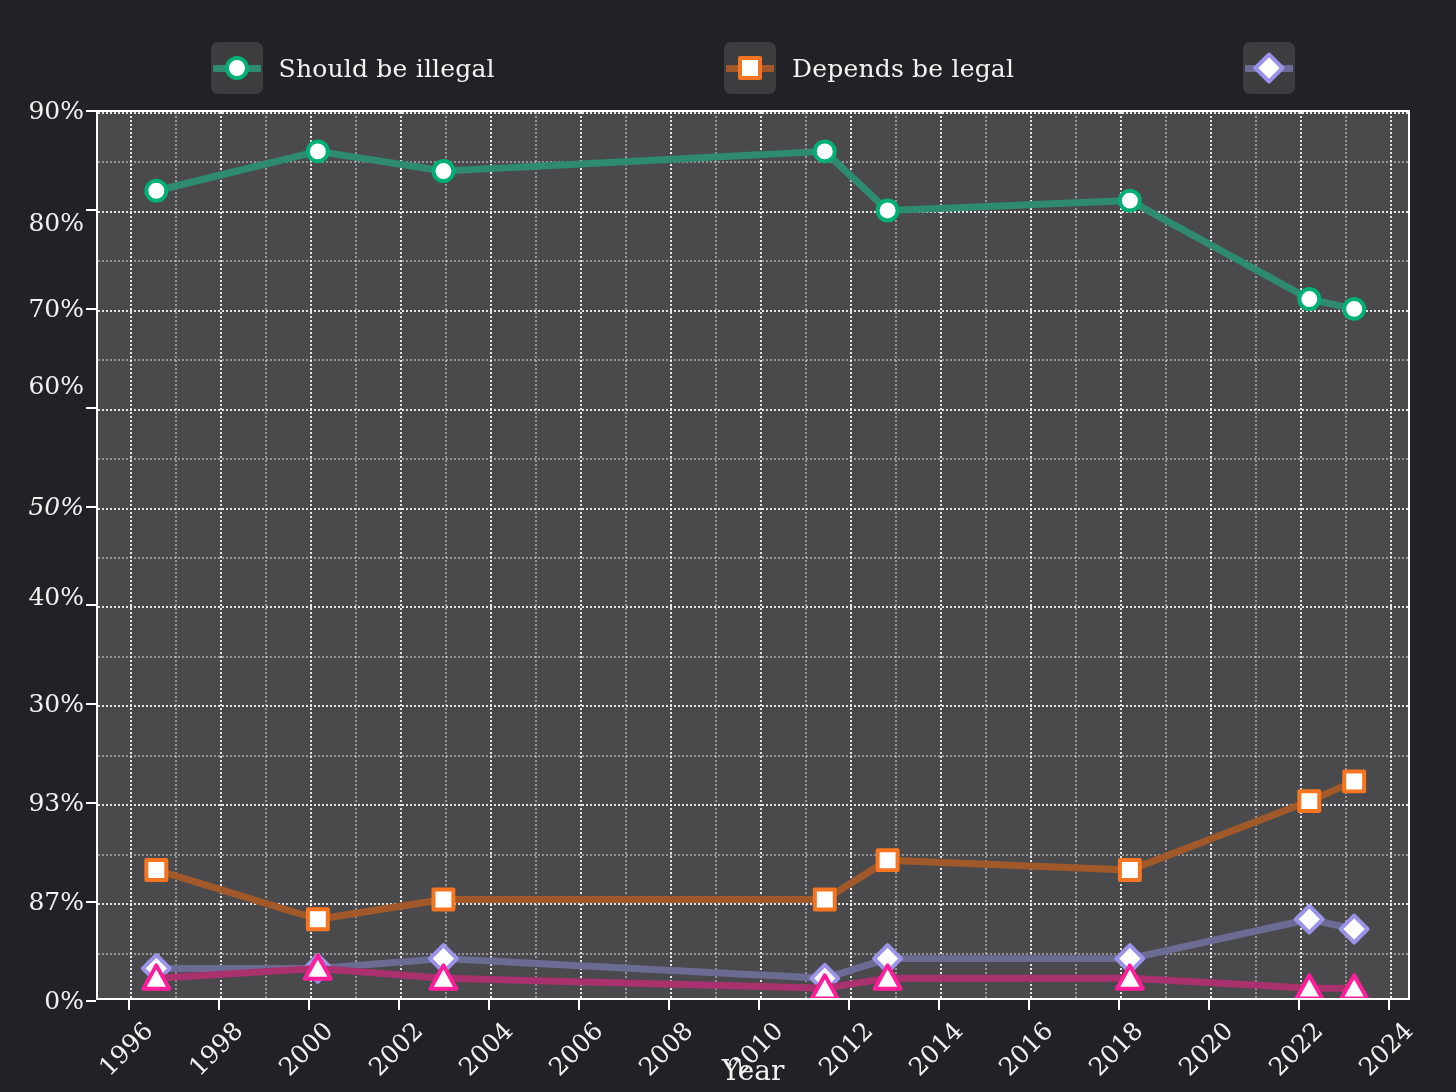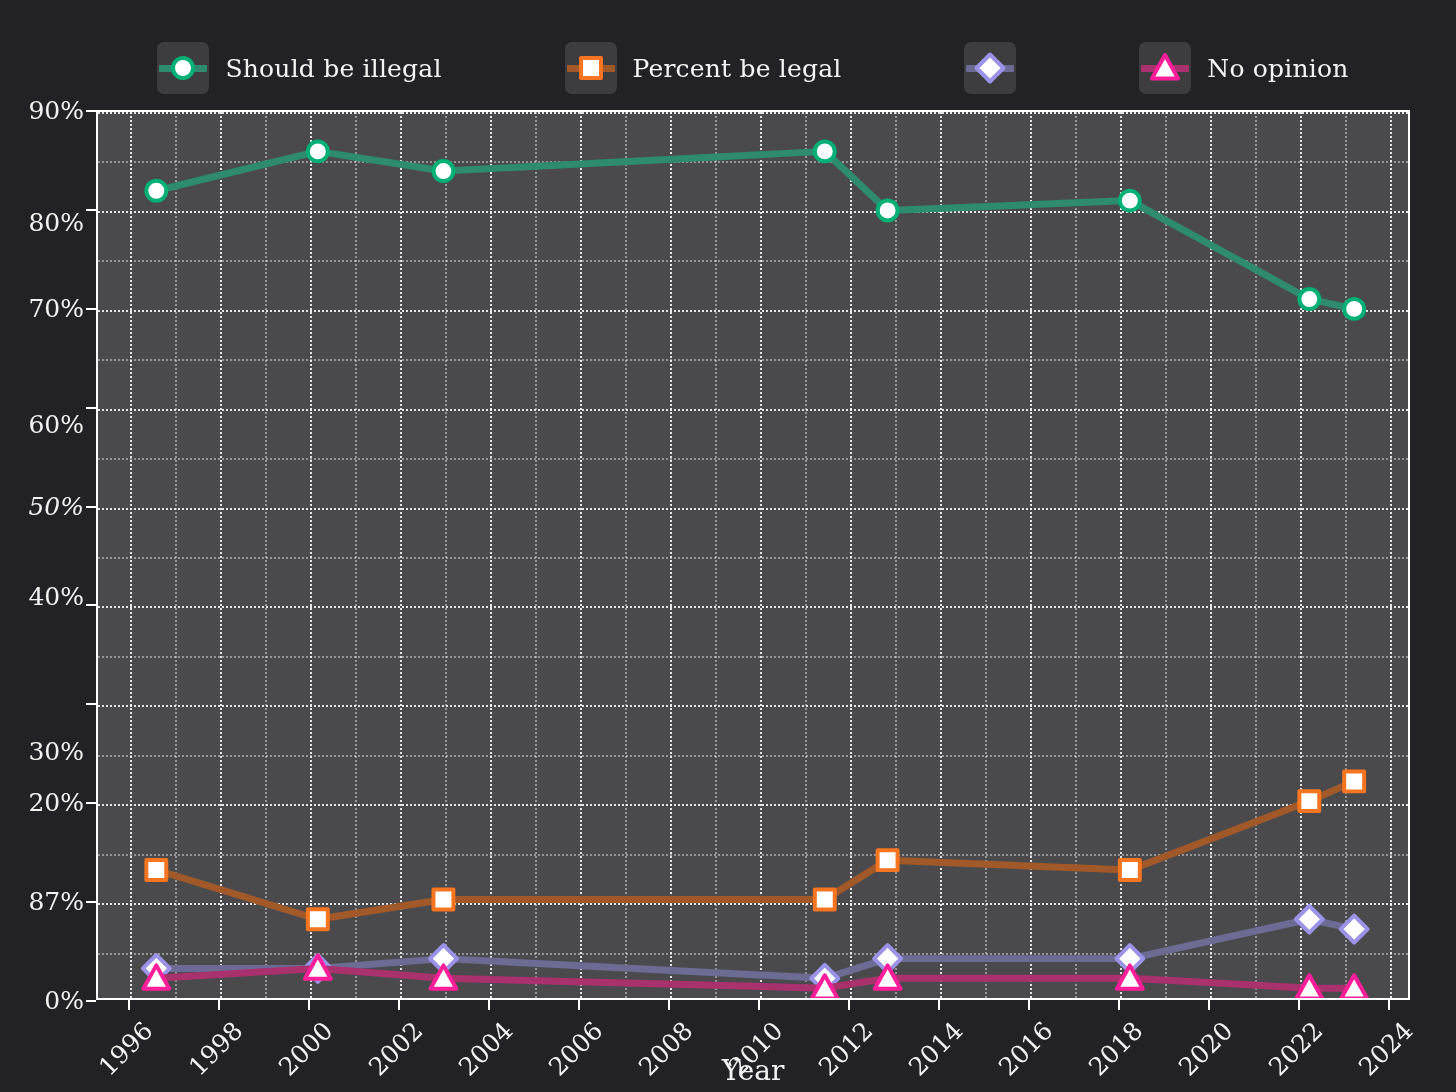--- a/index.html
+++ b/index.html
@@ -172,58 +172,49 @@
         </div>
         <span class="legend-label">Should be illegal</span>
       </div>
       <div class="legend-entry">
         <div class="legend-swatch">
           <div class="lg-line" style="background: rgb(161, 89, 42);"></div>
           <svg width="52" height="52" viewBox="0 0 52 52" style="position: absolute; left: 0px; top: 0px;">
             <path d="M 16 16 H 36 V 36 H 16 Z" fill="#ffffff" stroke="#f57520" stroke-width="4" stroke-linejoin="round"></path>
           </svg>
         </div>
-        <span class="legend-label">Percent be legal</span>
+        <span class="legend-label">Depends be legal</span>
       </div>
       <div class="legend-entry">
         <div class="legend-swatch">
           <div class="lg-line" style="background: rgb(107, 107, 148);"></div>
           <svg width="52" height="52" viewBox="0 0 52 52" style="position: absolute; left: 0px; top: 0px;">
             <path d="M 26 12.5 L 39.5 26 L 26 39.5 L 12.5 26 Z" fill="#ffffff" stroke="#9a93e8" stroke-width="4" stroke-linejoin="round"></path>
           </svg>
         </div>
       </div>
-      <div class="legend-entry">
-        <div class="legend-swatch">
-          <div class="lg-line" style="background: rgb(168, 49, 110);"></div>
-          <svg width="52" height="52" viewBox="0 0 52 52" style="position: absolute; left: 0px; top: 0px;">
-            <path d="M 26 13 L 39 36.4 L 13 36.4 Z" fill="#ffffff" stroke="#ff1e9a" stroke-width="4" stroke-linejoin="round"></path>
-          </svg>
-        </div>
-        <span class="legend-label">No opinion</span>
-      </div>
     </div>
 
   <div id="ylabel">Percent of respondents</div>
   <div id="xlabel">Year</div>
 
   <div id="ticks-layer">
       <div class="ytick" style="top: 1000px;">0%</div>
       <div class="ytick-mark" style="top: 1000px;"></div>
       <div class="ytick" style="top: 901.111px;">87%</div>
       <div class="ytick-mark" style="top: 901.111px;"></div>
-      <div class="ytick" style="top: 802.222px;">20%</div>
+      <div class="ytick" style="top: 802.222px;">93%</div>
       <div class="ytick-mark" style="top: 802.222px;"></div>
-      <div class="ytick" style="top: 703.333px; margin-top: 48px;">30%</div>
+      <div class="ytick" style="top: 703.333px;">30%</div>
       <div class="ytick-mark" style="top: 703.333px;"></div>
       <div class="ytick" style="top: 596px;">40%</div>
       <div class="ytick-mark" style="top: 604.444px;"></div>
       <div class="ytick" style="top: 505.556px; font-style: italic;">50%</div>
       <div class="ytick-mark" style="top: 505.556px;"></div>
-      <div class="ytick" style="top: 424px;">60%</div>
+      <div class="ytick" style="top: 385px;">60%</div>
       <div class="ytick-mark" style="top: 406.667px;"></div>
       <div class="ytick" style="top: 307.778px; margin-left: 16px;">70%</div>
       <div class="ytick-mark" style="top: 307.778px;"></div>
       <div class="ytick" style="top: 222px;">80%</div>
       <div class="ytick-mark" style="top: 208.889px;"></div>
       <div class="ytick" style="top: 110px;">90%</div>
       <div class="ytick-mark" style="top: 110px;"></div>
       <div class="xtick-mark" style="left: 127.5px;"></div>
       <div class="xtick" style="left: 137.5px;">1996</div>
       <div class="xtick-mark" style="left: 217.5px;"></div>

